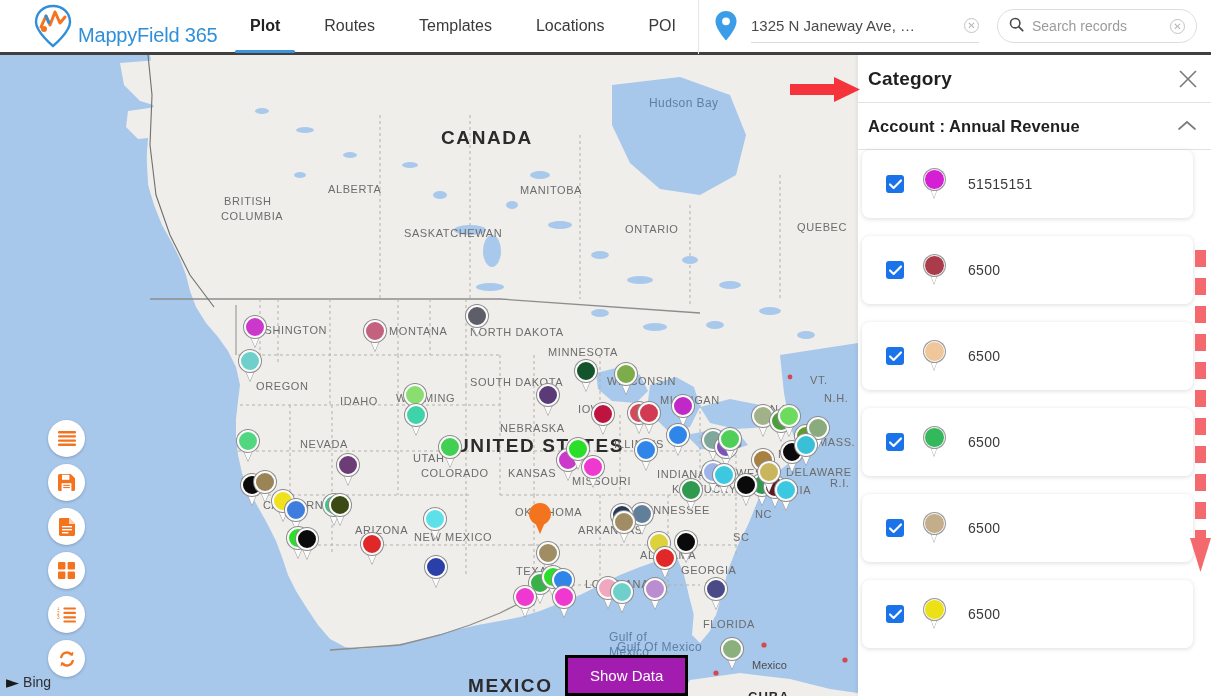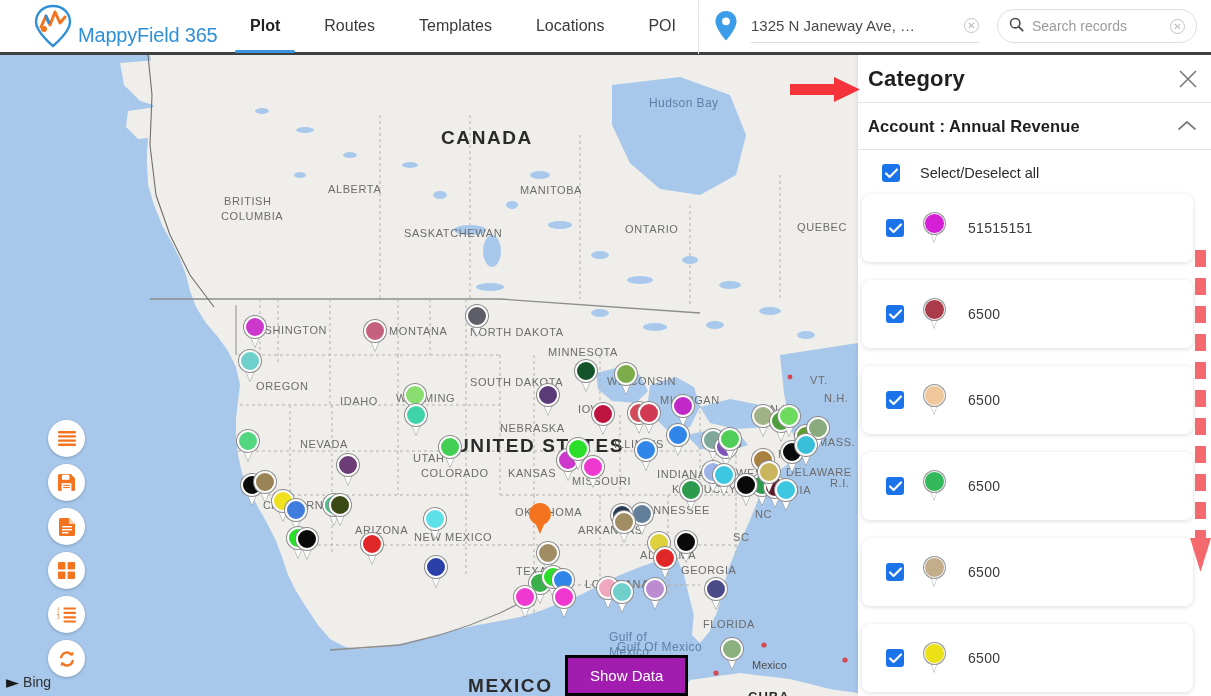--- a/index.html
+++ b/index.html
@@ -122,21 +122,21 @@
   
   .panel {
     position: absolute; top: 55px; right: 0; width: 353px; height: 641px;
     background: #fff; z-index: 30; overflow: hidden;
     box-shadow: -1px 0 4px rgba(0,0,0,.08);
   }
   .panel-head {
     height: 48px; display: flex; align-items: center; padding: 0 12px 0 10px;
     border-bottom: 1px solid #e3e3e3; margin: 0 0 0 0;
   }
-  .panel-title { font-size: 22px; font-weight: 700; color: #1f1f1f; flex: 1; letter-spacing: .2px; }
+  .panel-title { font-size: 19px; font-weight: 700; color: #1f1f1f; flex: 1; letter-spacing: .2px; }
   .icon-btn { cursor: pointer; display: flex; align-items: center; justify-content: center; }
   .section-head {
     height: 47px; display: flex; align-items: center; padding: 0 14px 0 10px;
     border-bottom: 1px solid #e3e3e3;
   }
   .section-title { font-size: 16.5px; font-weight: 700; color: #1f1f1f; flex: 1; letter-spacing: .1px; }
 
   .selall-row { display: flex; align-items: center; padding: 14px 0 12px 24px; }
   .cbx {
     width: 18px; height: 18px; border-radius: 3px; background: #1a73e8;
@@ -762,28 +762,20 @@
 
     <div class="section-head">
       <div class="section-title">Account : Annual Revenue</div>
       <div class="icon-btn">
         <svg width="20" height="14" viewBox="0 0 20 14">
           <polyline points="2,10 10,3 18,10" fill="none" stroke="#7d7d7d" stroke-width="1.7" stroke-linecap="round"></polyline>
         </svg>
       </div>
     </div>
 
-    <div class="selall-row">
-      <div class="cbx">
-        <svg width="13" height="11" viewBox="0 0 13 11">
-          <polyline points="1,5.4 4.6,9 12,1.4" fill="none" stroke="#fff" stroke-width="2.1" stroke-linecap="round" stroke-linejoin="round"></polyline>
-        </svg>
-      </div>
-      <div class="selall-label">Select/Deselect all</div>
-    </div>
 
     <div class="cat-list" id="cat-list">
         <div class="cat-item">
           <div class="cbx">
             <svg width="13" height="11" viewBox="0 0 13 11">
               <polyline points="1,5.4 4.6,9 12,1.4" fill="none" stroke="#fff" stroke-width="2.1" stroke-linecap="round" stroke-linejoin="round"></polyline>
             </svg>
           </div>
           <div class="cat-pin">
             <div class="tail"></div>

